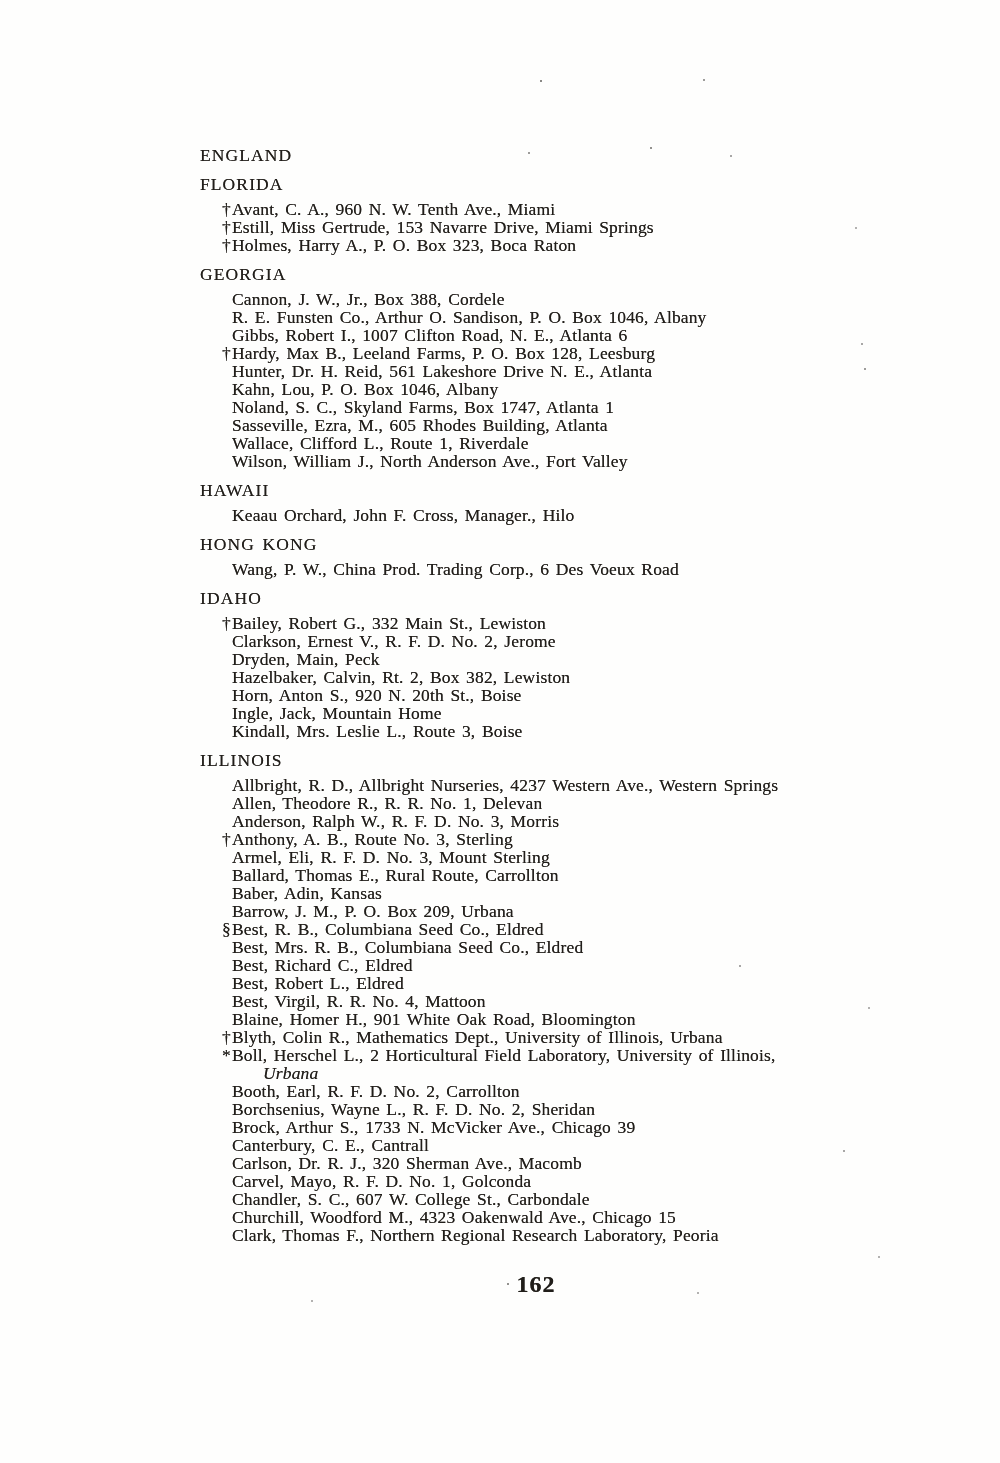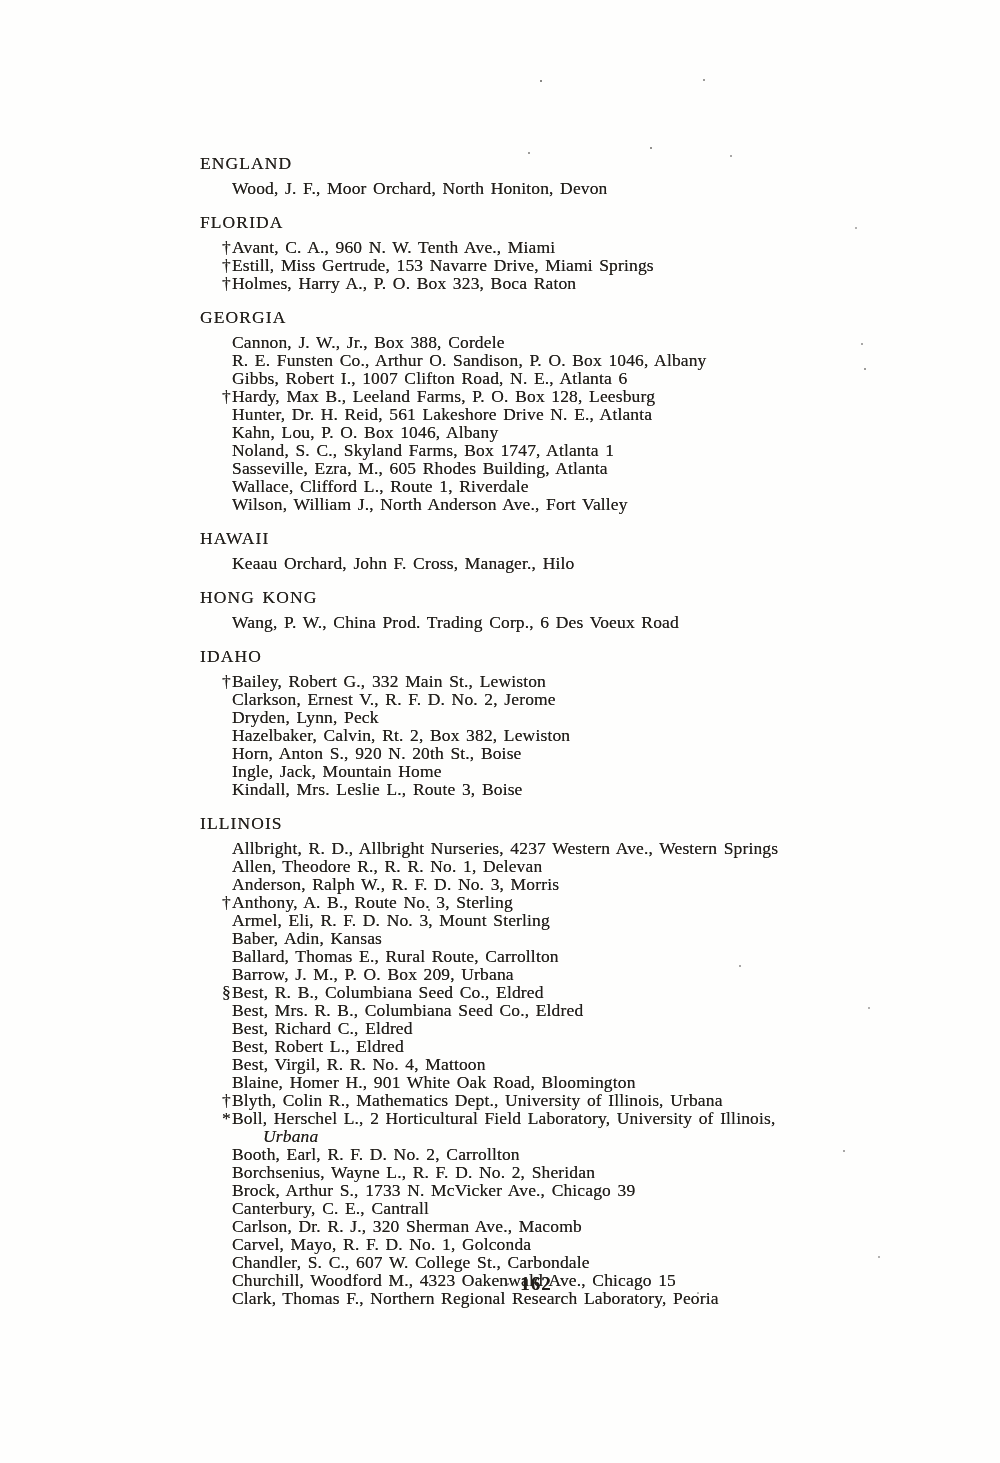--- a/index.html
+++ b/index.html
@@ -24,21 +24,21 @@
     position: absolute;
     left: 200px;
     top: 138px;
     width: 700px;
     font-size: 17.5px;
     line-height: 18px;
     word-spacing: 2px;
     letter-spacing: 0.15px;
     text-shadow: 0 0 0.6px rgba(33, 30, 26, 0.75);
   }
-  .section { margin: 16px 0 11px 0; }
+  .section { margin: 8px 0 11px 0; }
   .section-header {
     letter-spacing: 1.1px;
     margin: 0 0 7px 0;
     white-space: nowrap;
   }
   .entries { padding-left: 32px; }
   .entry {
     position: relative;
     white-space: nowrap;
   }
@@ -54,21 +54,21 @@
     padding-left: 31px;
     white-space: nowrap;
     font-style: italic;
   }
   .pagenum {
     position: absolute;
     top: 1274px;
     left: 200px;
     width: 672px;
     text-align: center;
-    font-size: 19px;
+    font-size: 24px;
     line-height: 20px;
     font-weight: bold;
     letter-spacing: 1px;
     text-shadow: 0 0 0.6px rgba(33, 30, 26, 0.8);
   }
   
   .specks {
     position: absolute;
     top: 0; left: 0;
     width: 2px; height: 2px;
@@ -96,23 +96,20 @@
 </head>
 <body>
 
 <div class="scan-page">
   <div class="specks"></div>
 
   <div class="content">
 
   <div class="section">
         <div class="section-header">ENGLAND</div>
-        <div class="entries">
-          <div class="entry"><span>Wood, J. F., Moor Orchard, North Honiton, Devon</span></div>
-        </div>
       </div>
       <div class="section">
         <div class="section-header">FLORIDA</div>
         <div class="entries">
           <div class="entry"><span class="sym">†</span><span>Avant, C. A., 960 N. W. Tenth Ave., Miami</span></div>
           <div class="entry"><span class="sym">†</span><span>Estill, Miss Gertrude, 153 Navarre Drive, Miami Springs</span></div>
           <div class="entry"><span class="sym">†</span><span>Holmes, Harry A., P. O. Box 323, Boca Raton</span></div>
         </div>
       </div>
       <div class="section">
@@ -140,37 +137,37 @@
         <div class="section-header">HONG KONG</div>
         <div class="entries">
           <div class="entry"><span>Wang, P. W., China Prod. Trading Corp., 6 Des Voeux Road</span></div>
         </div>
       </div>
       <div class="section">
         <div class="section-header">IDAHO</div>
         <div class="entries">
           <div class="entry"><span class="sym">†</span><span>Bailey, Robert G., 332 Main St., Lewiston</span></div>
           <div class="entry"><span>Clarkson, Ernest V., R. F. D. No. 2, Jerome</span></div>
-          <div class="entry"><span>Dryden, Lynn, Peck</span></div>
+          <div class="entry"><span>Dryden, Main, Peck</span></div>
           <div class="entry"><span>Hazelbaker, Calvin, Rt. 2, Box 382, Lewiston</span></div>
           <div class="entry"><span>Horn, Anton S., 920 N. 20th St., Boise</span></div>
           <div class="entry"><span>Ingle, Jack, Mountain Home</span></div>
           <div class="entry"><span>Kindall, Mrs. Leslie L., Route 3, Boise</span></div>
         </div>
       </div>
       <div class="section">
         <div class="section-header">ILLINOIS</div>
         <div class="entries">
           <div class="entry"><span>Allbright, R. D., Allbright Nurseries, 4237 Western Ave., Western Springs</span></div>
           <div class="entry"><span>Allen, Theodore R., R. R. No. 1, Delevan</span></div>
           <div class="entry"><span>Anderson, Ralph W., R. F. D. No. 3, Morris</span></div>
           <div class="entry"><span class="sym">†</span><span>Anthony, A. B., Route No. 3, Sterling</span></div>
           <div class="entry"><span>Armel, Eli, R. F. D. No. 3, Mount Sterling</span></div>
+          <div class="entry"><span>Ballard, Thomas E., Rural Route, Carrollton</span></div>
           <div class="entry"><span>Baber, Adin, Kansas</span></div>
-          <div class="entry"><span>Ballard, Thomas E., Rural Route, Carrollton</span></div>
           <div class="entry"><span>Barrow, J. M., P. O. Box 209, Urbana</span></div>
           <div class="entry"><span class="sym">§</span><span>Best, R. B., Columbiana Seed Co., Eldred</span></div>
           <div class="entry"><span>Best, Mrs. R. B., Columbiana Seed Co., Eldred</span></div>
           <div class="entry"><span>Best, Richard C., Eldred</span></div>
           <div class="entry"><span>Best, Robert L., Eldred</span></div>
           <div class="entry"><span>Best, Virgil, R. R. No. 4, Mattoon</span></div>
           <div class="entry"><span>Blaine, Homer H., 901 White Oak Road, Bloomington</span></div>
           <div class="entry"><span class="sym">†</span><span>Blyth, Colin R., Mathematics Dept., University of Illinois, Urbana</span></div>
           <div class="entry"><span class="sym">*</span><span>Boll, Herschel L., 2 Horticultural Field Laboratory, University of Illinois,</span></div>
           <div class="entry-cont">Urbana</div>

